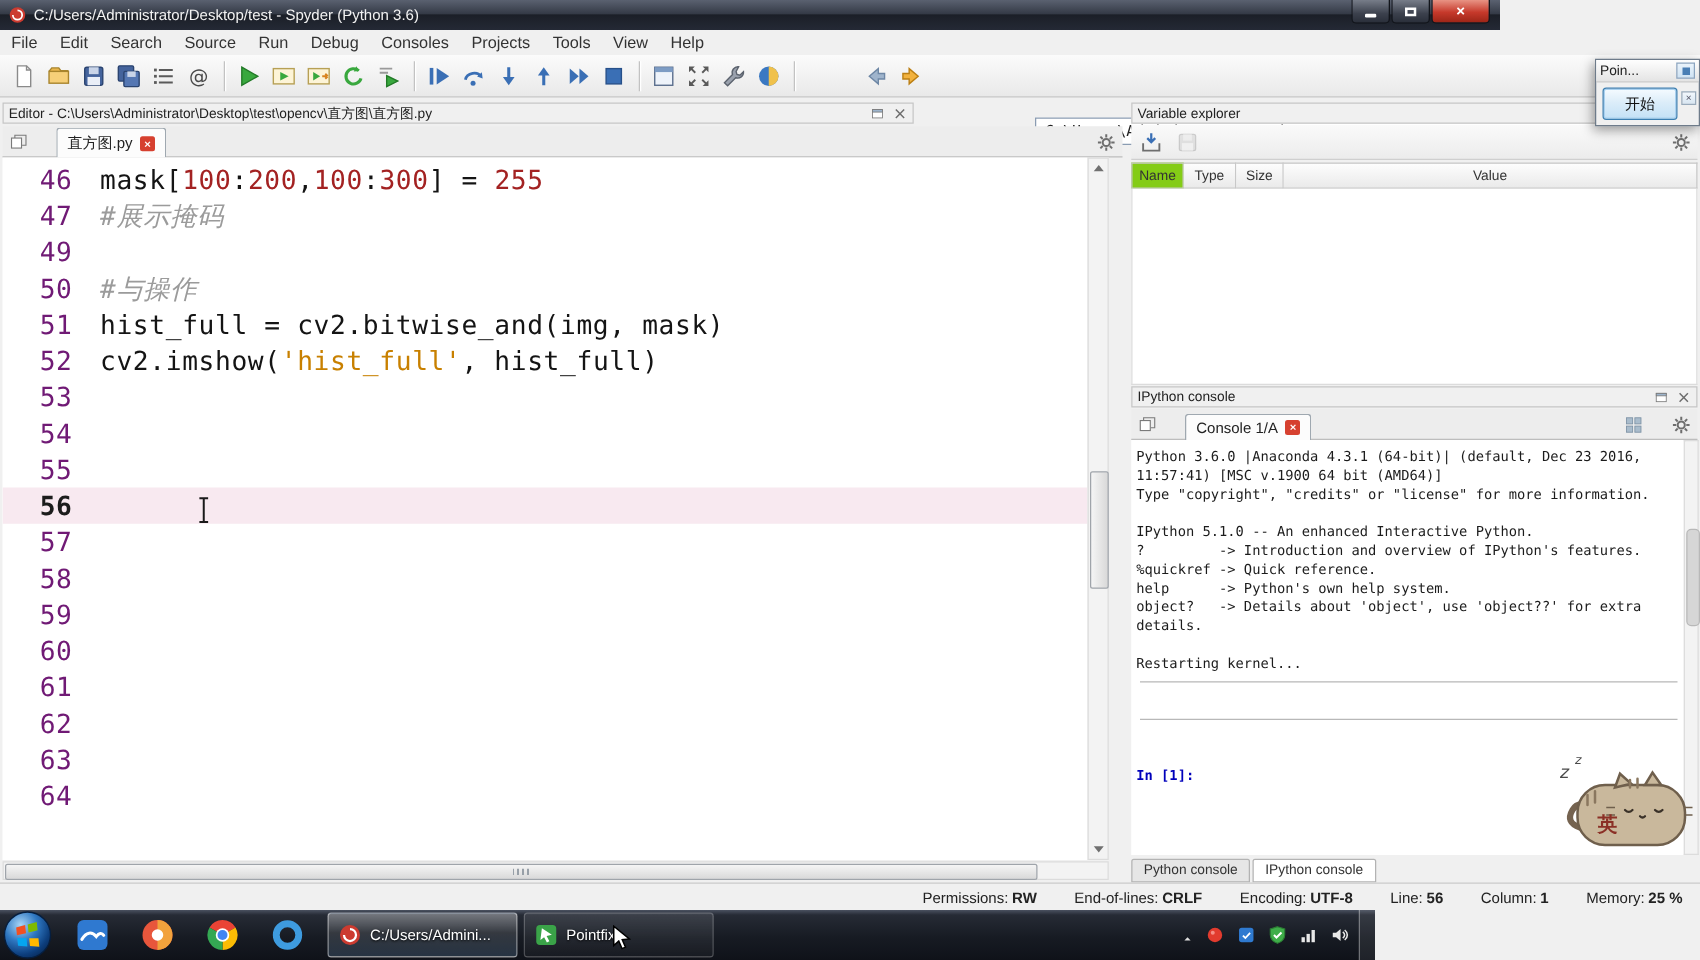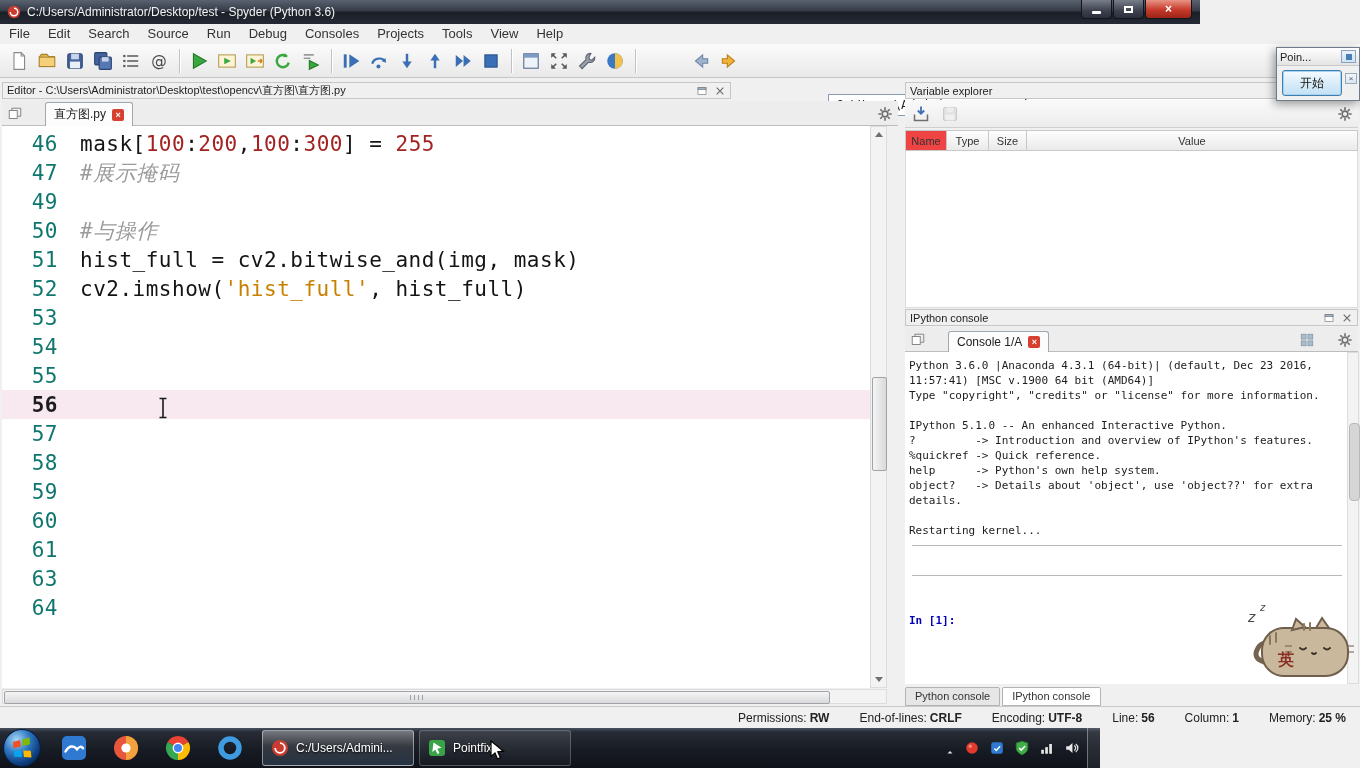--- a/index.html
+++ b/index.html
@@ -52,21 +52,21 @@
     line-height:12px;text-align:center;font-weight:bold;}
   .right-gear{margin-left:auto;}
 
   
   #ed-header{left:2px;top:82px;width:729px;}
   #ed-tabbar{left:2px;top:101px;width:896px;height:25px;}
   #ed-body{position:absolute;left:2px;top:126px;width:868px;height:562px;background:#fff;overflow:hidden;}
   .row{display:flex;height:29px;align-items:center;}
   .row.current{background:#f8e9f0;}
   #code-lines{padding-top:3px;}
-  .gutter{width:56px;flex:none;text-align:right;padding-right:12px;color:#0f766e;
+  .gutter{width:56px;flex:none;text-align:right;padding-right:12px;color:#701a75;
     font:21px "DejaVu Sans Mono",monospace;letter-spacing:.5px;}
   .row.current .gutter{color:#1c1c1c;font-weight:bold;}
   .code{white-space:pre;font:21px "DejaVu Sans Mono",monospace;letter-spacing:.5px;padding-left:10px;}
   .sc{color:#141414}.sn{color:#a32222}.ss{color:#c88000}.sm{color:#9b9b9b;font-style:italic}
 
   
   .sb-track{position:absolute;background:#f3f3f3;border:1px solid #dcdcdc;box-sizing:border-box;}
   #ed-vscroll{left:870px;top:126px;width:17px;height:562px;}
   .sb-arrow{position:absolute;left:0;width:15px;height:15px;display:flex;align-items:center;justify-content:center;}
   .tri-up{width:0;height:0;border-left:4px solid transparent;border-right:4px solid transparent;border-bottom:5px solid #707070;}
@@ -81,21 +81,21 @@
   #console-scroll{left:1347px;top:352px;width:12px;height:332px;border-left:1px solid #ddd;}
   #console-thumb{position:absolute;left:1px;top:70px;width:9px;height:76px;background:#d6d6d6;border:1px solid #b8b8b8;border-radius:4px;}
 
   
   #ve-header{left:905px;top:82px;width:453px;}
   #ve-toolbar{position:absolute;left:905px;top:100px;width:453px;height:28px;box-sizing:border-box;
     background:linear-gradient(#fafafa,#ececec);border-bottom:1px solid #cfcfcf;display:flex;align-items:center;padding:0 5px;gap:5px;}
   #ve-thead{position:absolute;left:905px;top:130px;width:453px;height:21px;display:flex;font-size:11px;color:#333;}
   .th{border:1px solid #c8c8c8;border-left:none;background:linear-gradient(#fdfdfd,#eaeaea);
     display:flex;align-items:center;justify-content:center;box-sizing:border-box;}
-  .th0{width:42px;border-left:1px solid #c8c8c8;background:#ef4444;}
+  .th0{width:42px;border-left:1px solid #c8c8c8;background:#84cc16;}
   .th1{width:42px}.th2{width:38px}.th3{flex:1}
   #ve-body{position:absolute;left:905px;top:151px;width:453px;height:157px;background:#fff;
     border:1px solid #dcdcdc;border-top:none;box-sizing:border-box;}
 
   
   #ipy-header{left:905px;top:309px;width:453px;}
   #ipy-tabbar{left:905px;top:327px;width:453px;height:25px;}
   #console{position:absolute;left:905px;top:352px;width:442px;height:332px;background:#fff;
     box-sizing:border-box;padding:6px 2px 0 4px;overflow:hidden;}
   .console-line{font:11px/15px "DejaVu Sans Mono",monospace;white-space:pre;color:#1c1c1c;min-height:15px;}
@@ -437,20 +437,24 @@
       <div class="row" data-name="code-line-59">
         <span class="gutter" data-name="line-number">59</span>
         <span class="code" data-name="code-text"></span>
       </div>
       <div class="row" data-name="code-line-60">
         <span class="gutter" data-name="line-number">60</span>
         <span class="code" data-name="code-text"></span>
       </div>
       <div class="row" data-name="code-line-61">
         <span class="gutter" data-name="line-number">61</span>
+        <span class="code" data-name="code-text"></span>
+      </div>
+      <div class="row" data-name="code-line-62">
+        <span class="gutter" data-name="line-number">62</span>
         <span class="code" data-name="code-text"></span>
       </div>
       <div class="row" data-name="code-line-63">
         <span class="gutter" data-name="line-number">63</span>
         <span class="code" data-name="code-text"></span>
       </div>
       <div class="row" data-name="code-line-64">
         <span class="gutter" data-name="line-number">64</span>
         <span class="code" data-name="code-text"></span>
       </div>

